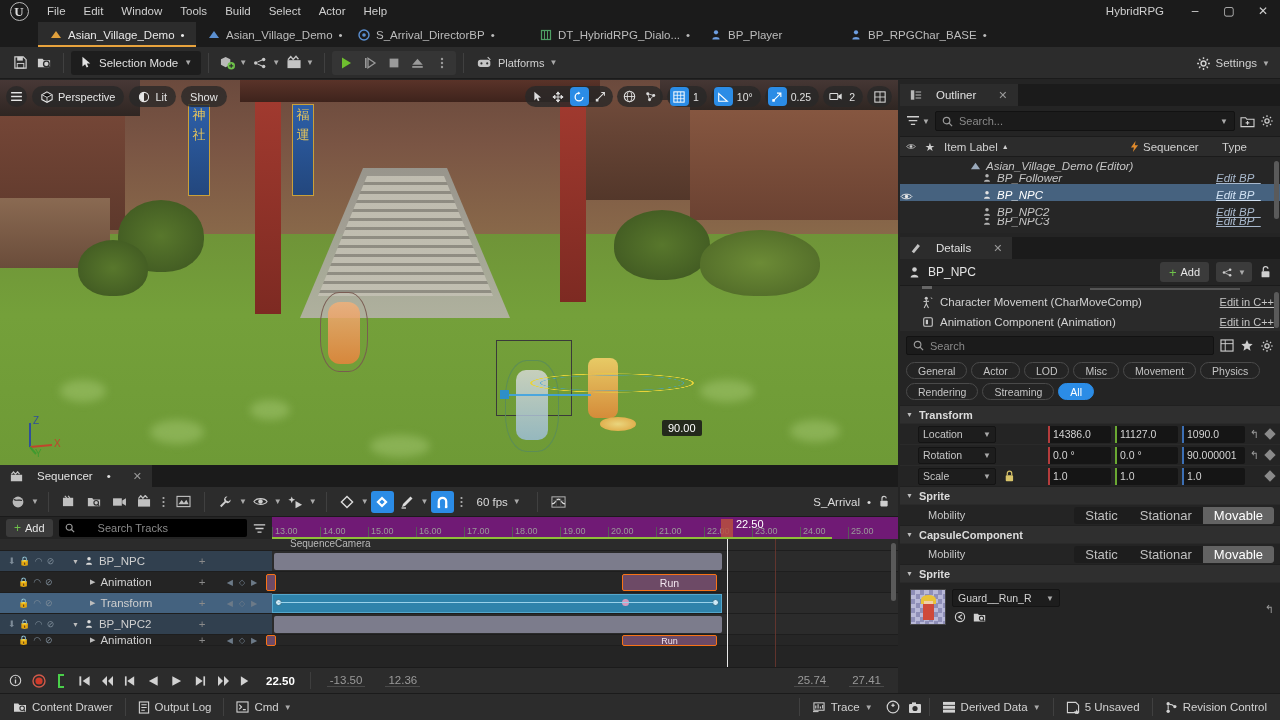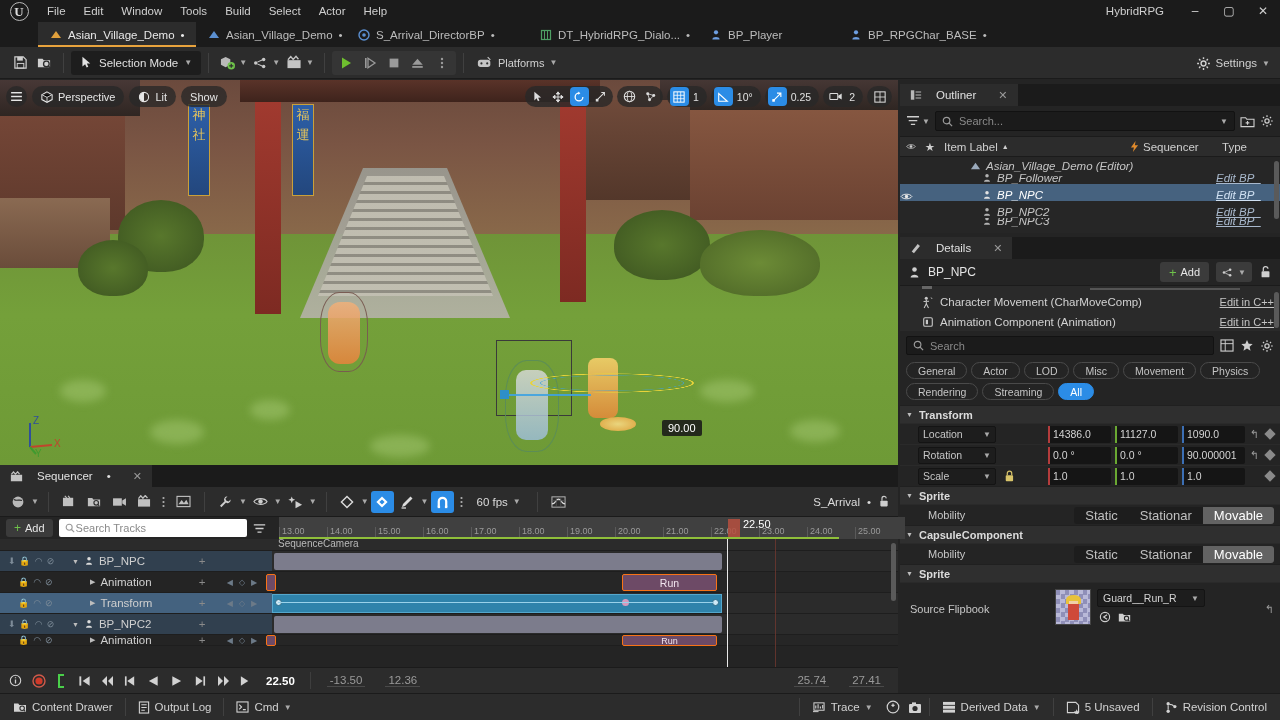--- a/index.html
+++ b/index.html
@@ -264,23 +264,23 @@
     height: 30px; display: flex; align-items: center; padding: 0 6px; gap: 2px;
     background: #2c2c2c; border-bottom: 1px solid #1b1b1b; position: relative;
   }
   .sq { width: 23px; height: 22px; display: flex; align-items: center; justify-content: center; color: #cfcfcf; border-radius: 3px; }
   .sq.on { background: #2b8ce6; color: #fff; }
   .fps { display: flex; align-items: center; gap: 5px; padding: 0 7px; font-size: 11.5px; color: #dcdcdc; }
   .seq-right { position: absolute; right: 8px; display: flex; align-items: center; gap: 7px; font-size: 11.5px; color: #dcdcdc; }
 
   .seq-addrow { height: 22px; display: flex; align-items: center; gap: 6px; padding: 2px 6px; background: #242424; width: 272px; }
   .addgreen { height: 18px; display: flex; align-items: center; gap: 4px; padding: 0 8px; background: #3b3b3b; border-radius: 3px; font-size: 11px; color: #e6e6e6; }
-  .trksearch { flex: 1; height: 18px; background: #ffffff; border-radius: 2px; display: flex; align-items: center; gap: 1px; padding: 0 6px; color: #8a8a8a; font-size: 11px; }
-
-  .ruler { position: absolute; left: 279px; top: 52px; width: 626px; height: 22px; background: #404040; }
+  .trksearch { flex: 1; height: 18px; background: #000000; border-radius: 2px; display: flex; align-items: center; gap: 23px; padding: 0 6px; color: #8a8a8a; font-size: 11px; }
+
+  .ruler { position: absolute; left: 272px; top: 52px; width: 626px; height: 22px; background: #701a75; }
   .tick { position: absolute; top: 10px; width: 1px; height: 12px; background: #5a5a5a; }
   .ticklbl { position: absolute; top: 9px; font-size: 9px; color: #9a9a9a; padding-left: 3px; }
 
   .tracks { position: absolute; left: 0; top: 74px; width: 898px; height: 128px; overflow: hidden; background: #242424; }
   .trk-names { position: absolute; left: 0; top: 0; width: 272px; }
   .trk-row { display: flex; align-items: center; height: 21px; font-size: 11.5px; color: #cfcfcf; border-bottom: 1px solid #1e1e1e; }
   .trk-row.obj { background: #31404f; }
   .trk-row.sel { background: #44627f; }
   .trk-icons { display: flex; align-items: center; gap: 4px; width: 72px; padding-left: 8px; color: #7d8b98; font-size: 9px; }
   .trk-label { display: flex; align-items: center; gap: 5px; flex: 1; }
@@ -1016,21 +1016,20 @@
           <div class="mob">Stationar</div>
           <div class="mob on">Movable</div>
         </div>
       </div>
 
       <div class="sect-head">
         <span class="tri">▼</span>
         <span>Sprite</span>
       </div>
       <div class="flipbook-row">
-        <div style="width:145px;font-size:11px;color:#c6c6c6;padding-top:14px">Source Flipbook</div>
         <div class="thumb">
           <div class="head"></div>
           <div class="face"></div>
           <div class="body"></div>
         </div>
         <div style="margin-left:6px">
           <div style="width:108px;height:18px;background:#1d1d1d;border:1px solid #141414;border-radius:2px;display:flex;align-items:center;justify-content:space-between;padding:0 5px;font-size:10.5px;color:#d4d4d4">
             <span>Guard__Run_R</span>
             <span class="caret">▼</span>
           </div>
@@ -1324,21 +1323,21 @@
           <div class="trk-keys">
               <span>◀</span>
               <span>◇</span>
               <span>▶</span>
             </div>
         </div>
       </div>
 
       <div class="trk-lanes">
         <div class="lane" style="height:12px;background:#2b2b2b">
-          <div style="position:absolute;left:6px;top:-1px;font-size:10px;color:#b9b9b9">SequenceCamera</div>
+          <div style="position:absolute;left:18px;top:-1px;font-size:10px;color:#b9b9b9">SequenceCamera</div>
         </div>
         <div class="lane">
           <div class="sect-bar" style="left:2px;width:448px"></div>
         </div>
         <div class="lane alt">
           <div class="anim-sect" style="left:-6px;width:10px"></div>
           <div class="anim-sect" style="left:350px;width:95px">Run</div>
         </div>
         <div class="lane">
           <div class="xform-bar" style="left:0;width:450px"></div>

